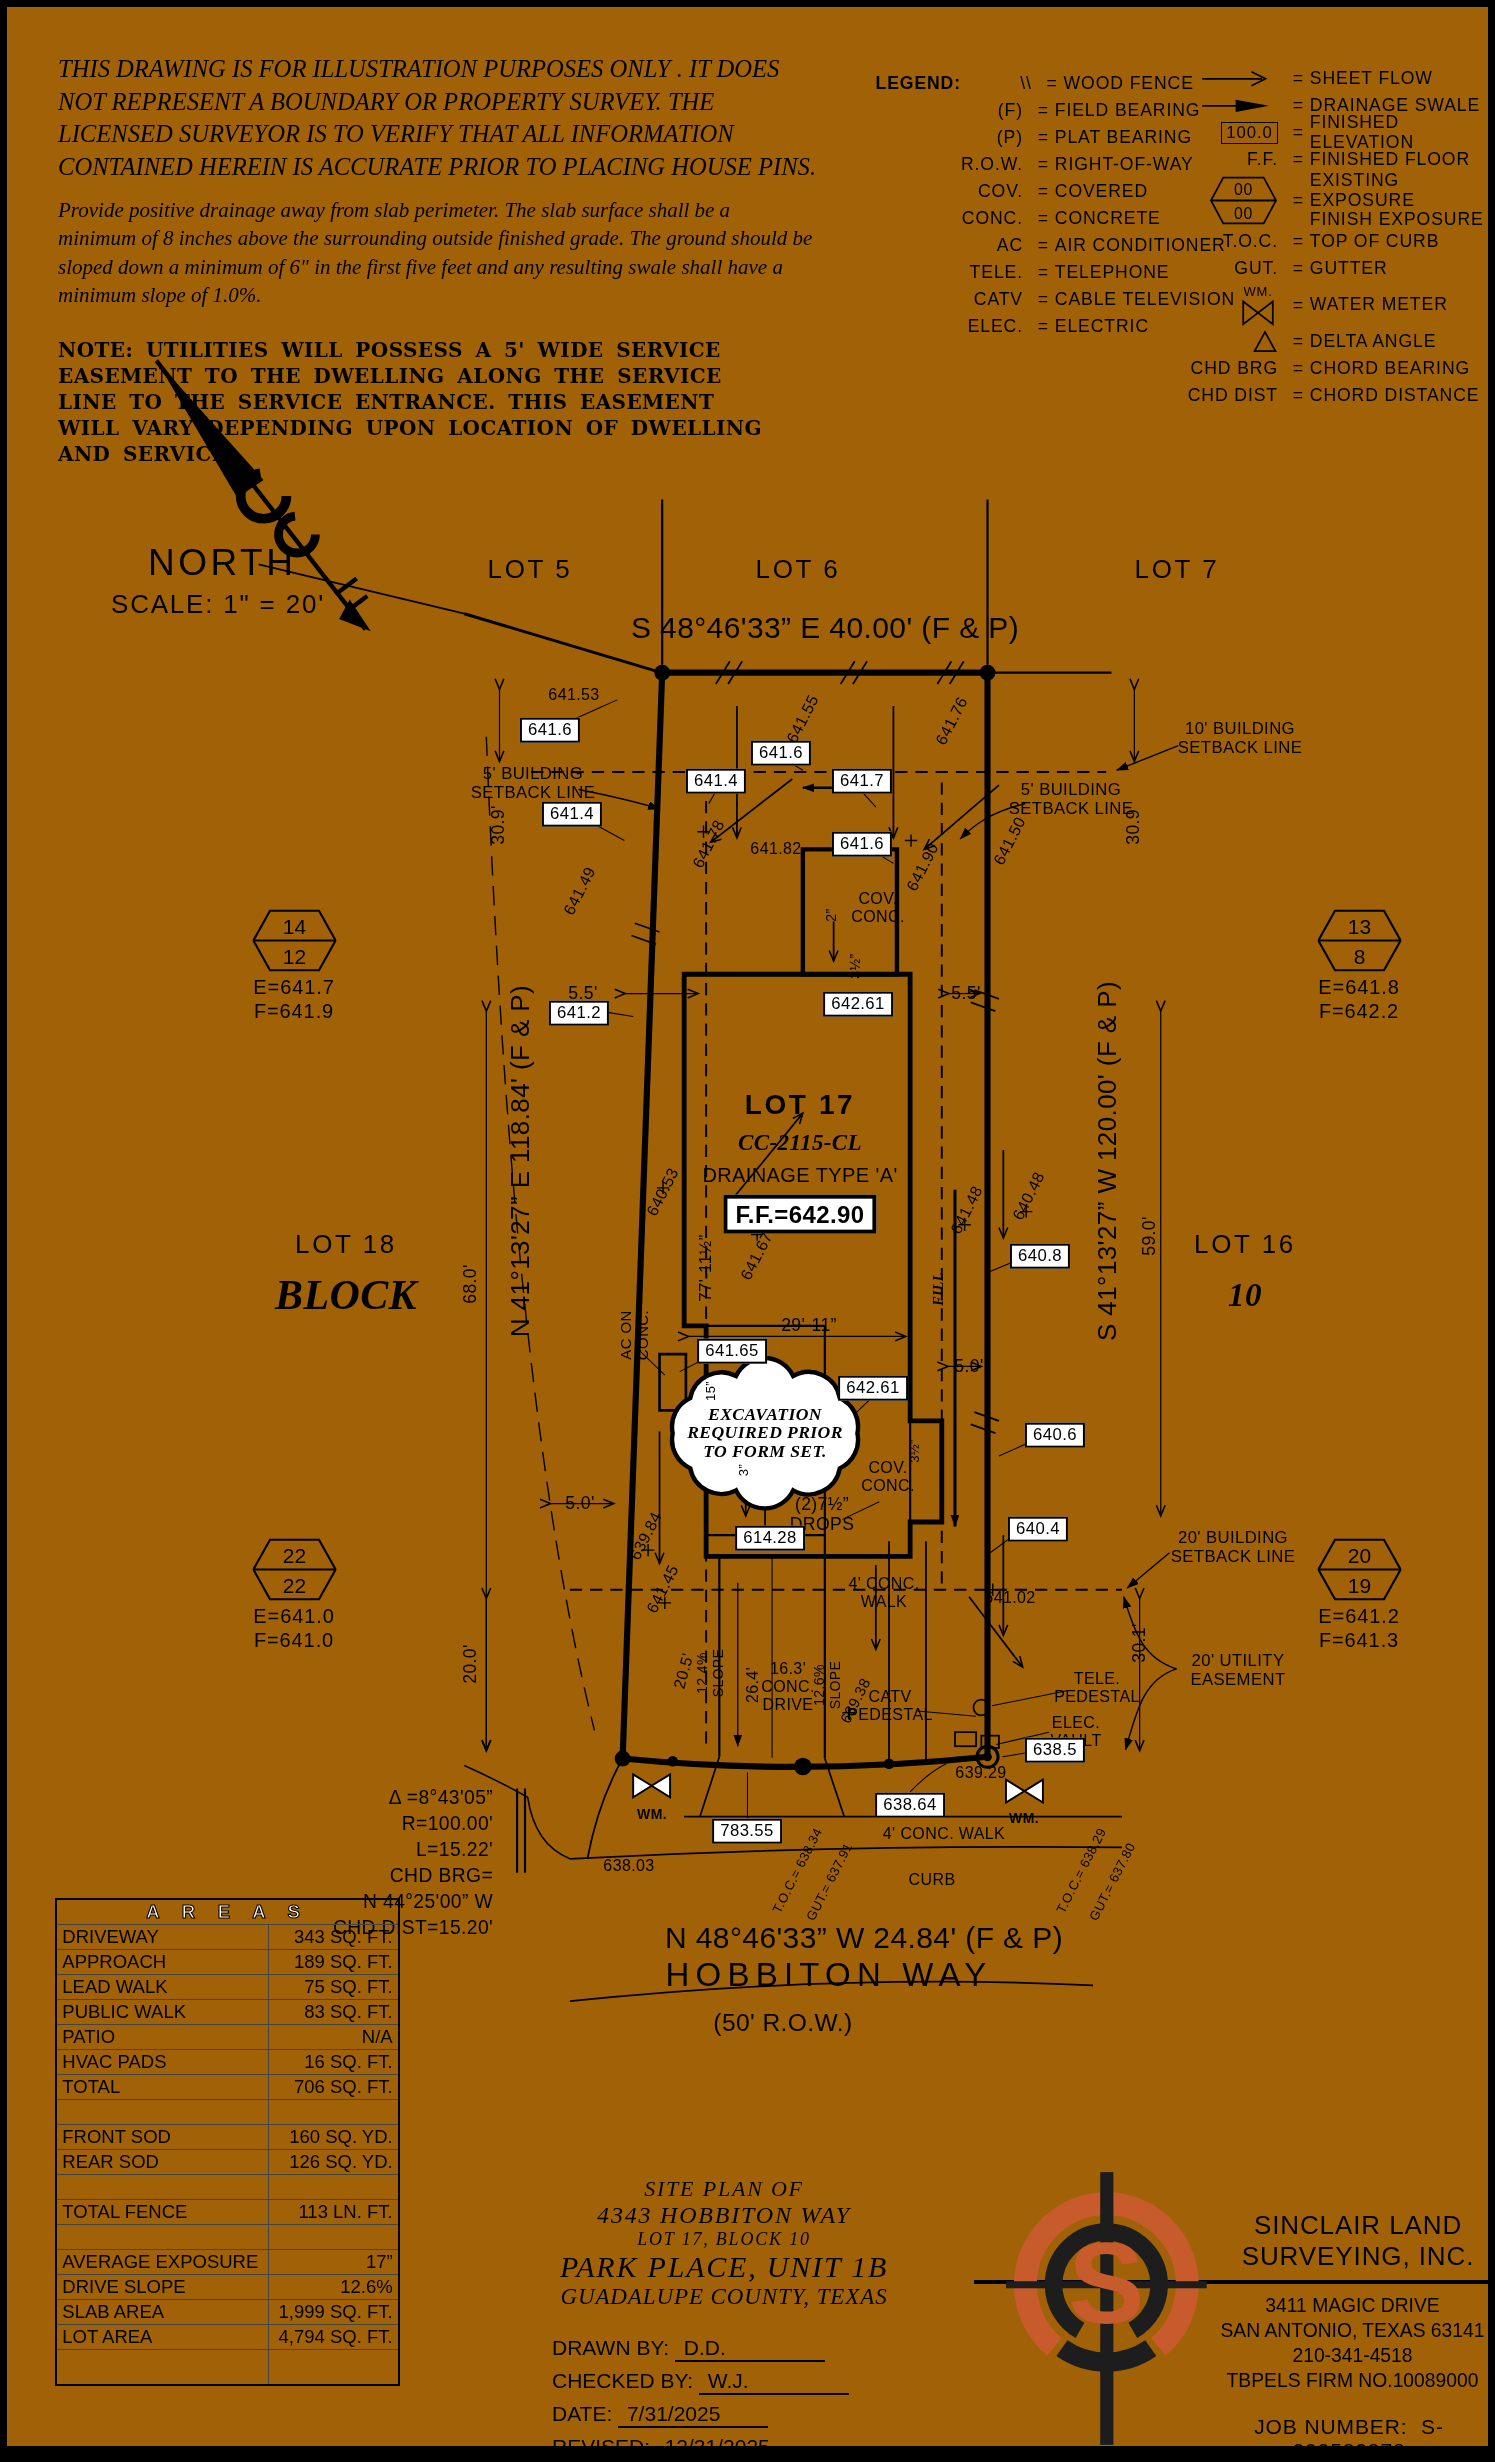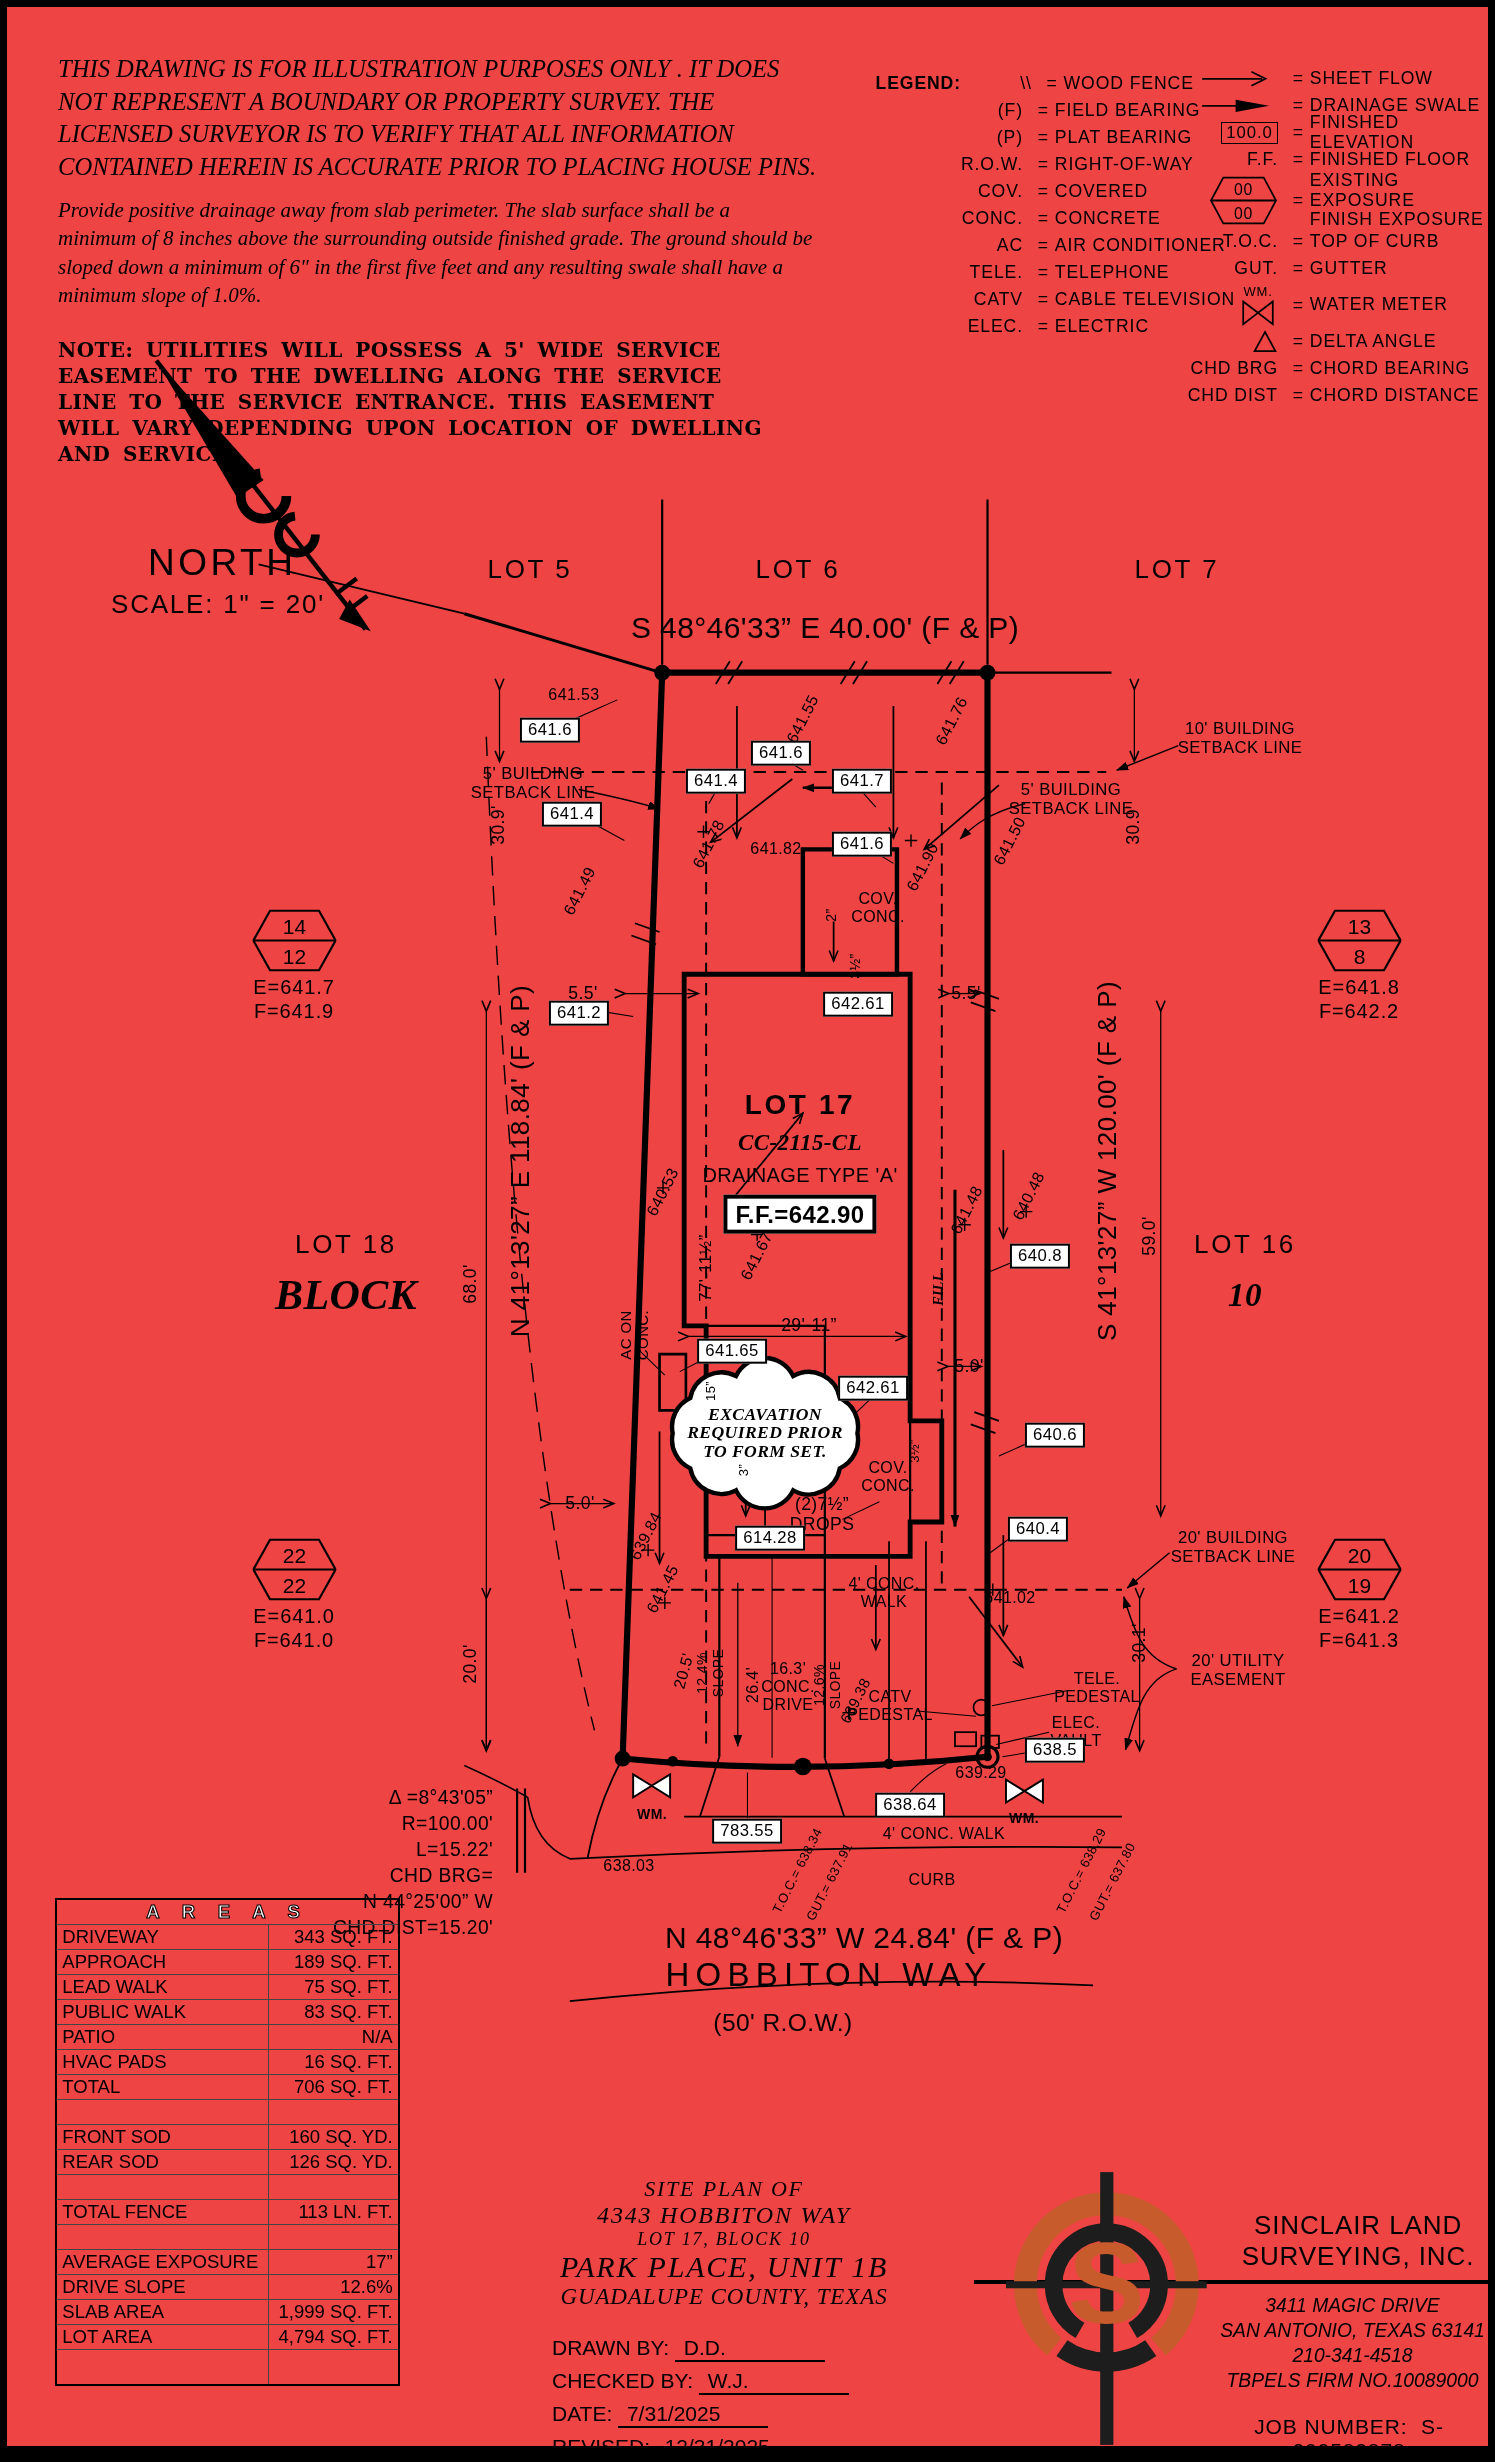--- a/index.html
+++ b/index.html
@@ -1,16 +1,16 @@
 <!DOCTYPE html>
 <html style="font-size:14px"><head>
 <meta charset="utf-8">
 <style>
   html,body{margin:0;padding:0;background:#9a9a9a;}
-  #sheet{position:relative;width:1495px;height:2462px;background:#ef4444;color:#000;
+  #sheet{position:relative;width:1495px;height:2462px;background:#a16207;color:#000;
          border-top:7px solid #000;border-left:7px solid #000;border-right:7px solid #000;
          border-bottom:16px solid #000;box-sizing:border-box;overflow:hidden;
          font-family:"Liberation Sans",sans-serif;}
   
   .para{white-space:pre-line;}
   #disclaimer{position:absolute;left:51px;top:46px;width:791px;}
   #disc1{font:italic 24.6px/1.33 "Liberation Serif",serif;}
   #disc2{font:italic 21px/1.35 "Liberation Serif",serif;margin-top:12.3px;}
   #disc3{font:bold 20px/1.3 "DejaVu Serif",serif;margin-top:28px;letter-spacing:0.4px;word-spacing:5.3px;}
   
@@ -61,21 +61,21 @@
   #tb2{font-size:24px;letter-spacing:1.8px;}
   #tb3{font-size:18px;letter-spacing:1.8px;}
   #tb4{font-size:30px;letter-spacing:1.8px;}
   #tb5{font-size:23px;letter-spacing:0.9px;}
   #drawnblock{position:absolute;left:545px;top:2329px;font-family:"Liberation Sans",sans-serif;
               font-style:normal;font-weight:normal;font-size:21px;text-align:left;}
   #drawnblock .frow{margin-bottom:7px;}
   #drawnblock .fval{display:inline-block;min-width:132px;border-bottom:2.2px solid #000;padding:0 8.8px;}
   
   #firmname{position:absolute;left:1214px;top:2203px;width:274px;text-align:center;font-size:26px;letter-spacing:0.9px;line-height:1.2;}
-  #firmaddr{position:absolute;left:1203px;top:2286px;width:285px;text-align:center;font-size:19.3px;line-height:1.3;font-style:italic;}
+  #firmaddr{position:absolute;left:1203px;top:2286px;width:285px;text-align:center;font-size:19.3px;line-height:1.3;}
   #firmjob{position:absolute;left:1196px;top:2408px;width:292px;text-align:center;font-size:21px;letter-spacing:0.9px;}
   #crossline{position:absolute;left:967px;top:2273px;width:521px;height:4.4px;background:#000;}
   svg text{font-family:"Liberation Sans",sans-serif;}
 </style>
 </head>
 <body>
 
 <div id="sheet">
 
   <div id="disclaimer">

